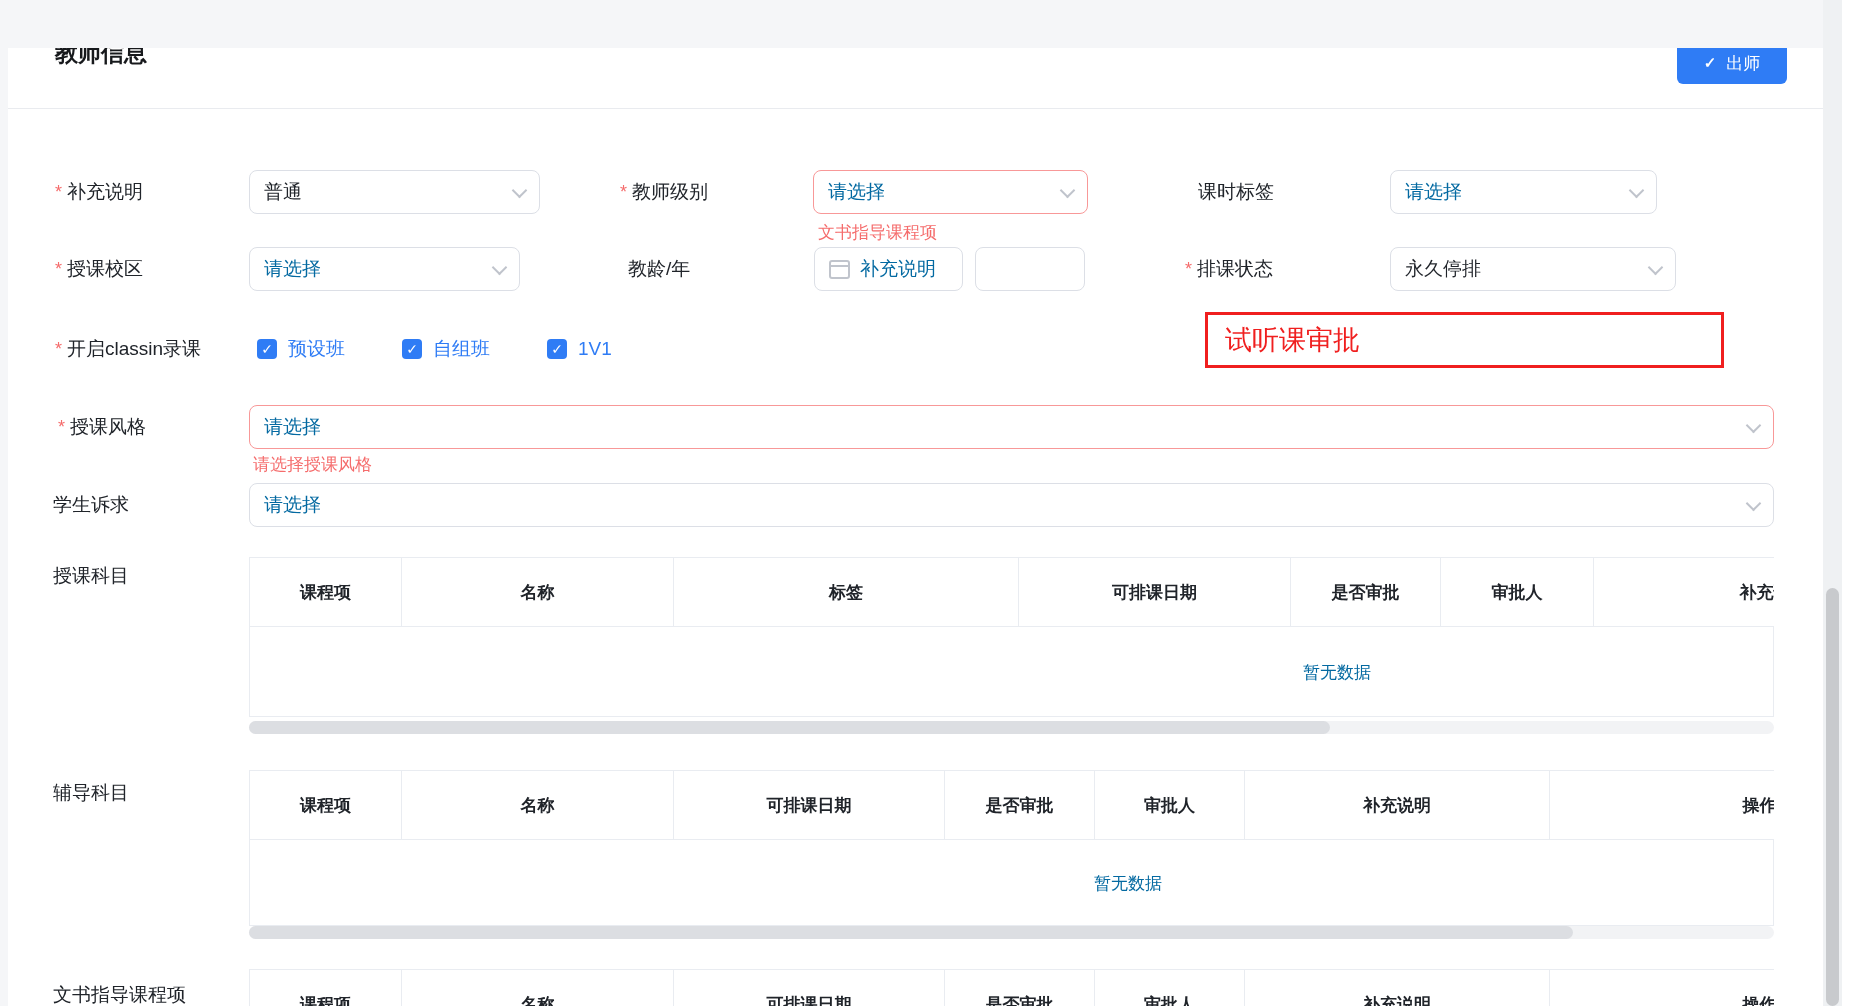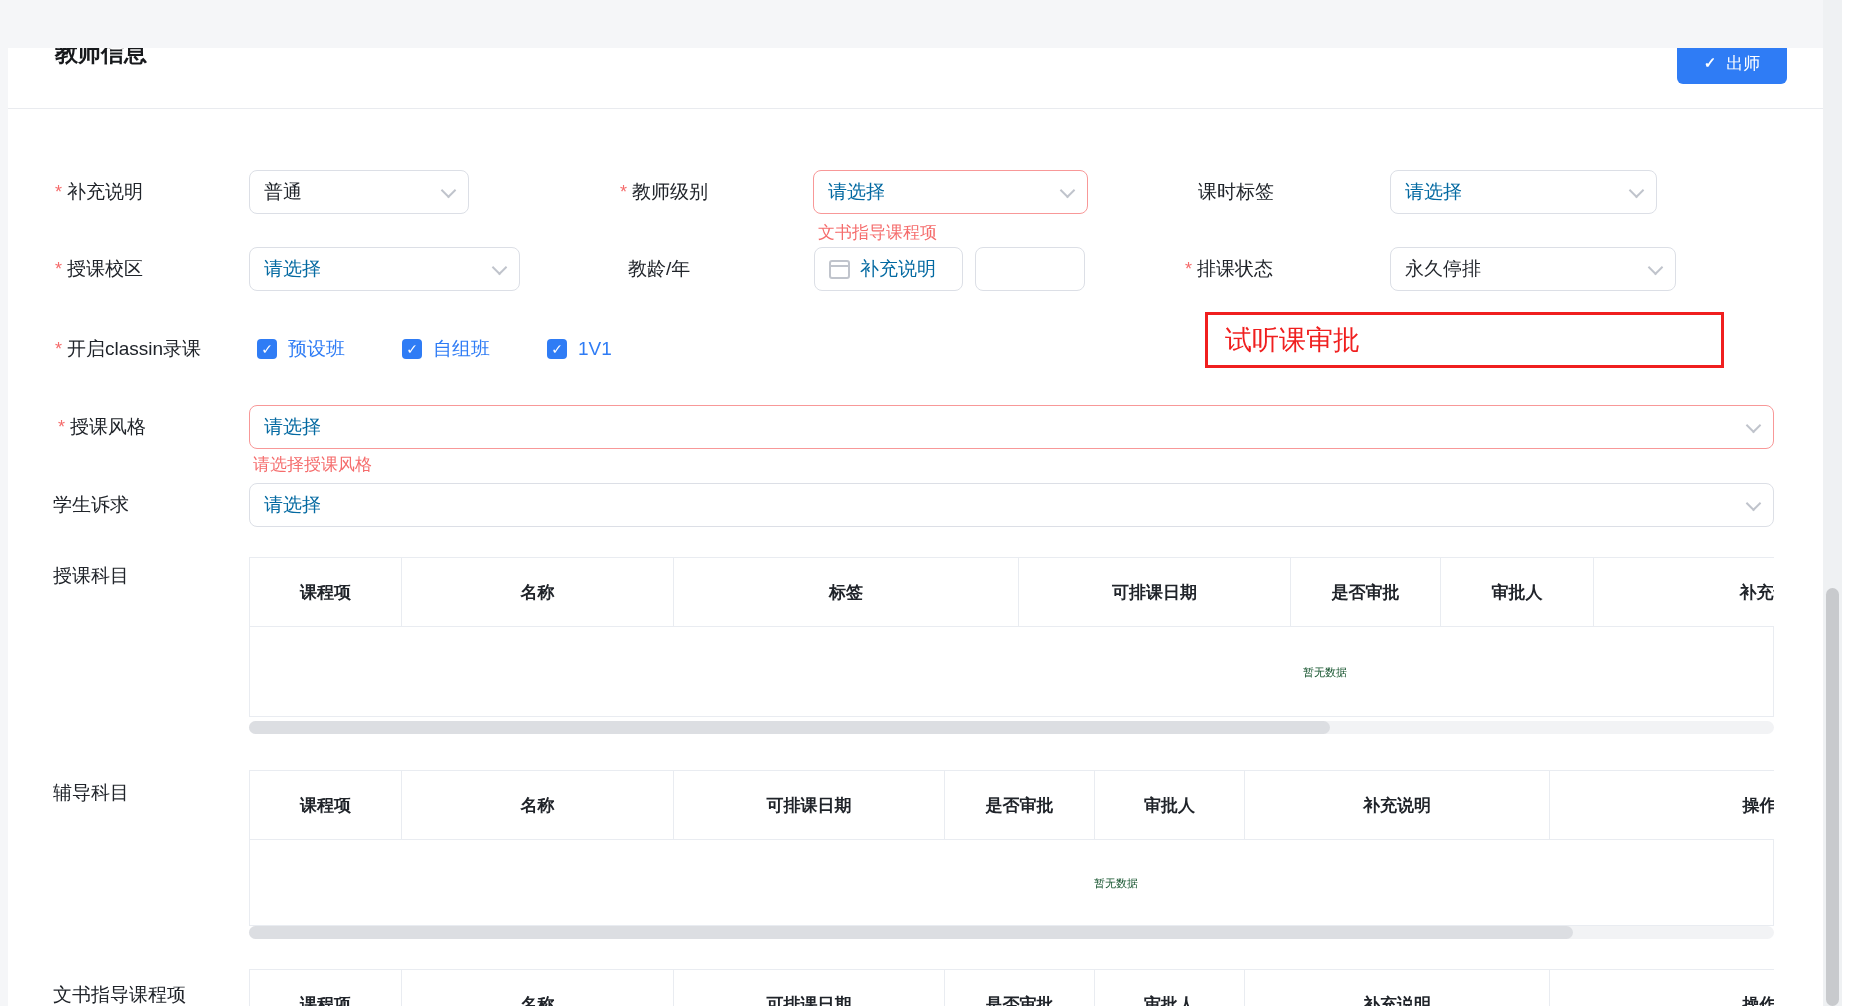--- a/index.html
+++ b/index.html
@@ -46,21 +46,21 @@
             font-weight:500;background:transparent;white-space:nowrap;}
 
   .tlabel{position:absolute;left:53px;font-size:19px;color:#20242a;white-space:nowrap;}
   .tbl{position:absolute;left:249px;width:1525px;overflow:hidden;background:#fff;}
   .tbl-head{display:flex;width:1900px;height:70px;box-sizing:border-box;
             border-top:1px solid #e9ecf1;border-bottom:1px solid #e9ecf1;border-left:1px solid #e9ecf1;}
   .th{flex:none;display:flex;align-items:center;justify-content:center;font-weight:bold;
       font-size:17px;color:#20242a;border-right:1px solid #e9ecf1;box-sizing:border-box;white-space:nowrap;}
   .tbl-body{position:relative;height:90px;box-sizing:border-box;background:#fff;
             border-bottom:1px solid #e9ecf1;border-left:1px solid #e9ecf1;border-right:1px solid #e9ecf1;}
-  .empty{position:absolute;top:50%;transform:translateY(-50%);color:#14532d;font-size:11px;white-space:nowrap;}
+  .empty{position:absolute;top:50%;transform:translateY(-50%);color:#0369a1;font-size:17px;white-space:nowrap;}
 
   .hscroll{position:absolute;left:249px;width:1525px;height:13px;border-radius:7px;background:#f2f3f5;}
   .hthumb{height:13px;border-radius:7px;background:#dcdee2;}
 
   .vtrack{position:absolute;left:1823px;top:0;width:19px;height:1006px;background:#eff1f3;}
   .right-white{position:absolute;left:1842px;top:0;width:24px;height:1006px;background:#fff;}
   .vthumb{position:absolute;left:1826px;top:588px;width:13px;height:418px;background:#c8cacd;border-radius:7px;}
 </style>
 </head>
 <body>
@@ -74,21 +74,21 @@
     <button class="primary-btn">
       <span class="check">✓</span>
       <span>出师</span>
     </button>
   </div>
   <div class="divider"></div>
 
   <div class="flabel" style="left:55px;top:170px;">
     <span class="req">*</span><span>补充说明</span>
   </div>
-  <div class="sel" style="left:249px;top:170px;width:220px;">
+  <div class="sel" style="left:249px;top:170px;width:291px;">
     <span class="val">普通</span>
     <span class="chev"></span>
   </div>
 
   <div class="flabel" style="left:620px;top:170px;">
     <span class="req">*</span><span>教师级别</span>
   </div>
   <div class="sel err-b" style="left:813px;top:170px;width:275px;">
     <span class="ph">请选择</span>
     <span class="chev"></span>

